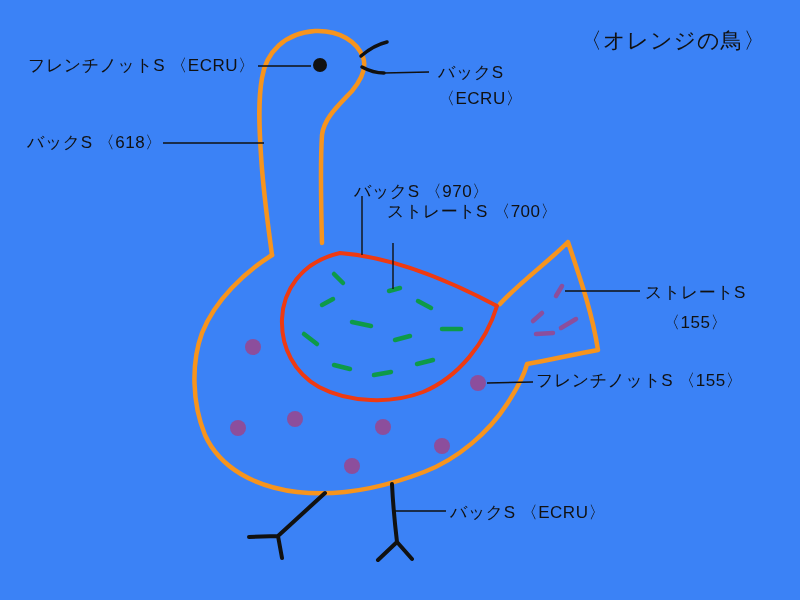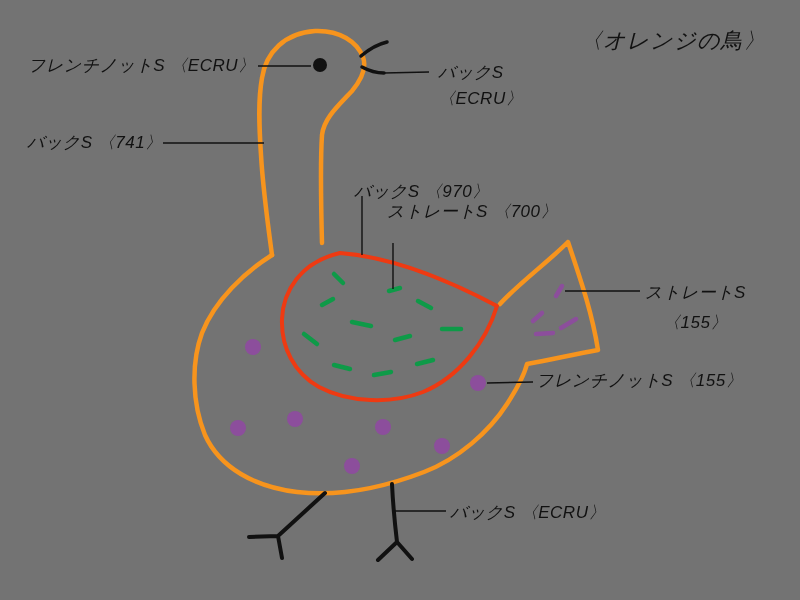--- a/index.html
+++ b/index.html
@@ -1,23 +1,22 @@
 <!DOCTYPE html>
 <html><head>
 <meta charset="utf-8">
 <style>
   html,body{margin:0;padding:0;background:#ffffff;}
   .canvas{
     position:relative;
     width:800px;height:600px;
-    background:#737373;
+    background:#3b82f6;
     font-family:"Liberation Sans","DejaVu Sans",sans-serif;
     color:#111111;
     overflow:hidden;
-    font-style:italic;
   }
   .art{position:absolute;left:0;top:0;}
   .lbl{
     position:absolute;
     font-size:17px;
     line-height:20px;
     white-space:pre-line;
     color:#111111;
     letter-spacing:0.5px;
   }
@@ -119,21 +118,21 @@
       <path class="leader" d="M 565 291 L 640 291"></path>
       <path class="leader" d="M 487 383 L 533 382"></path>
       <path class="leader" d="M 394 511 L 446 511"></path>
     </g>
   </svg>
 
   <div class="title" style="left:580px;top:28px;">〈オレンジの鳥〉</div>
 
   <div class="lbl" style="left:28px;top:56px;">フレンチノットS 〈ECRU〉</div>
 
-  <div class="lbl" style="left:27px;top:133px;">バックS 〈741〉</div>
+  <div class="lbl" style="left:27px;top:133px;">バックS 〈618〉</div>
 
   <div class="lbl two-line-26" style="left:432px;top:60px;">バックS
 〈ECRU〉</div>
 
   <div class="lbl" style="left:354px;top:182px;">バックS 〈970〉</div>
 
   <div class="lbl" style="left:387px;top:202px;">ストレートS 〈700〉</div>
 
   <div class="lbl two-line-30" style="left:645px;top:278px;text-align:center;">ストレートS
 〈155〉</div>

